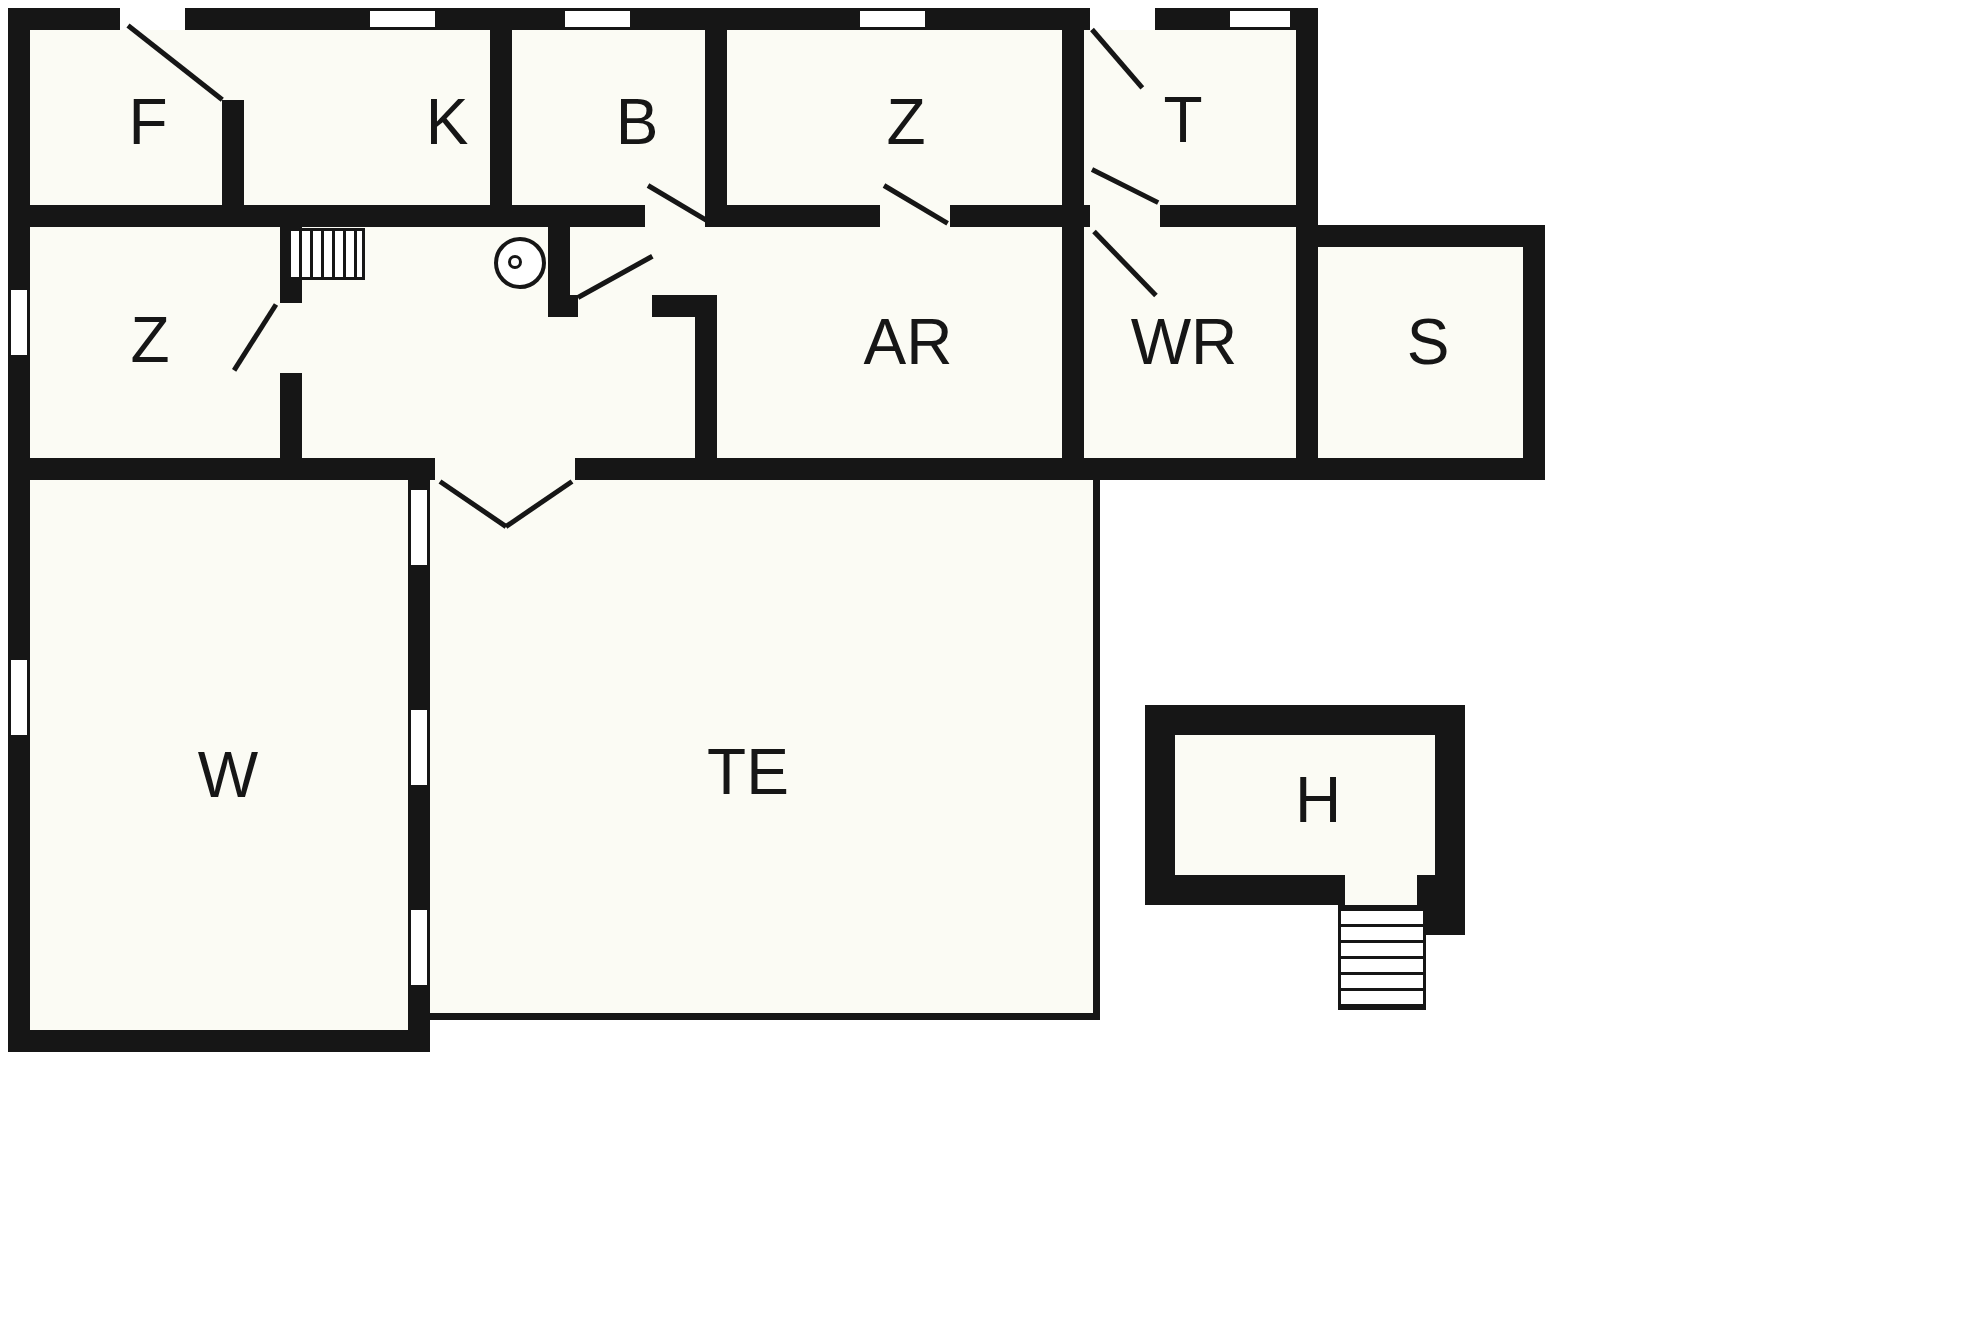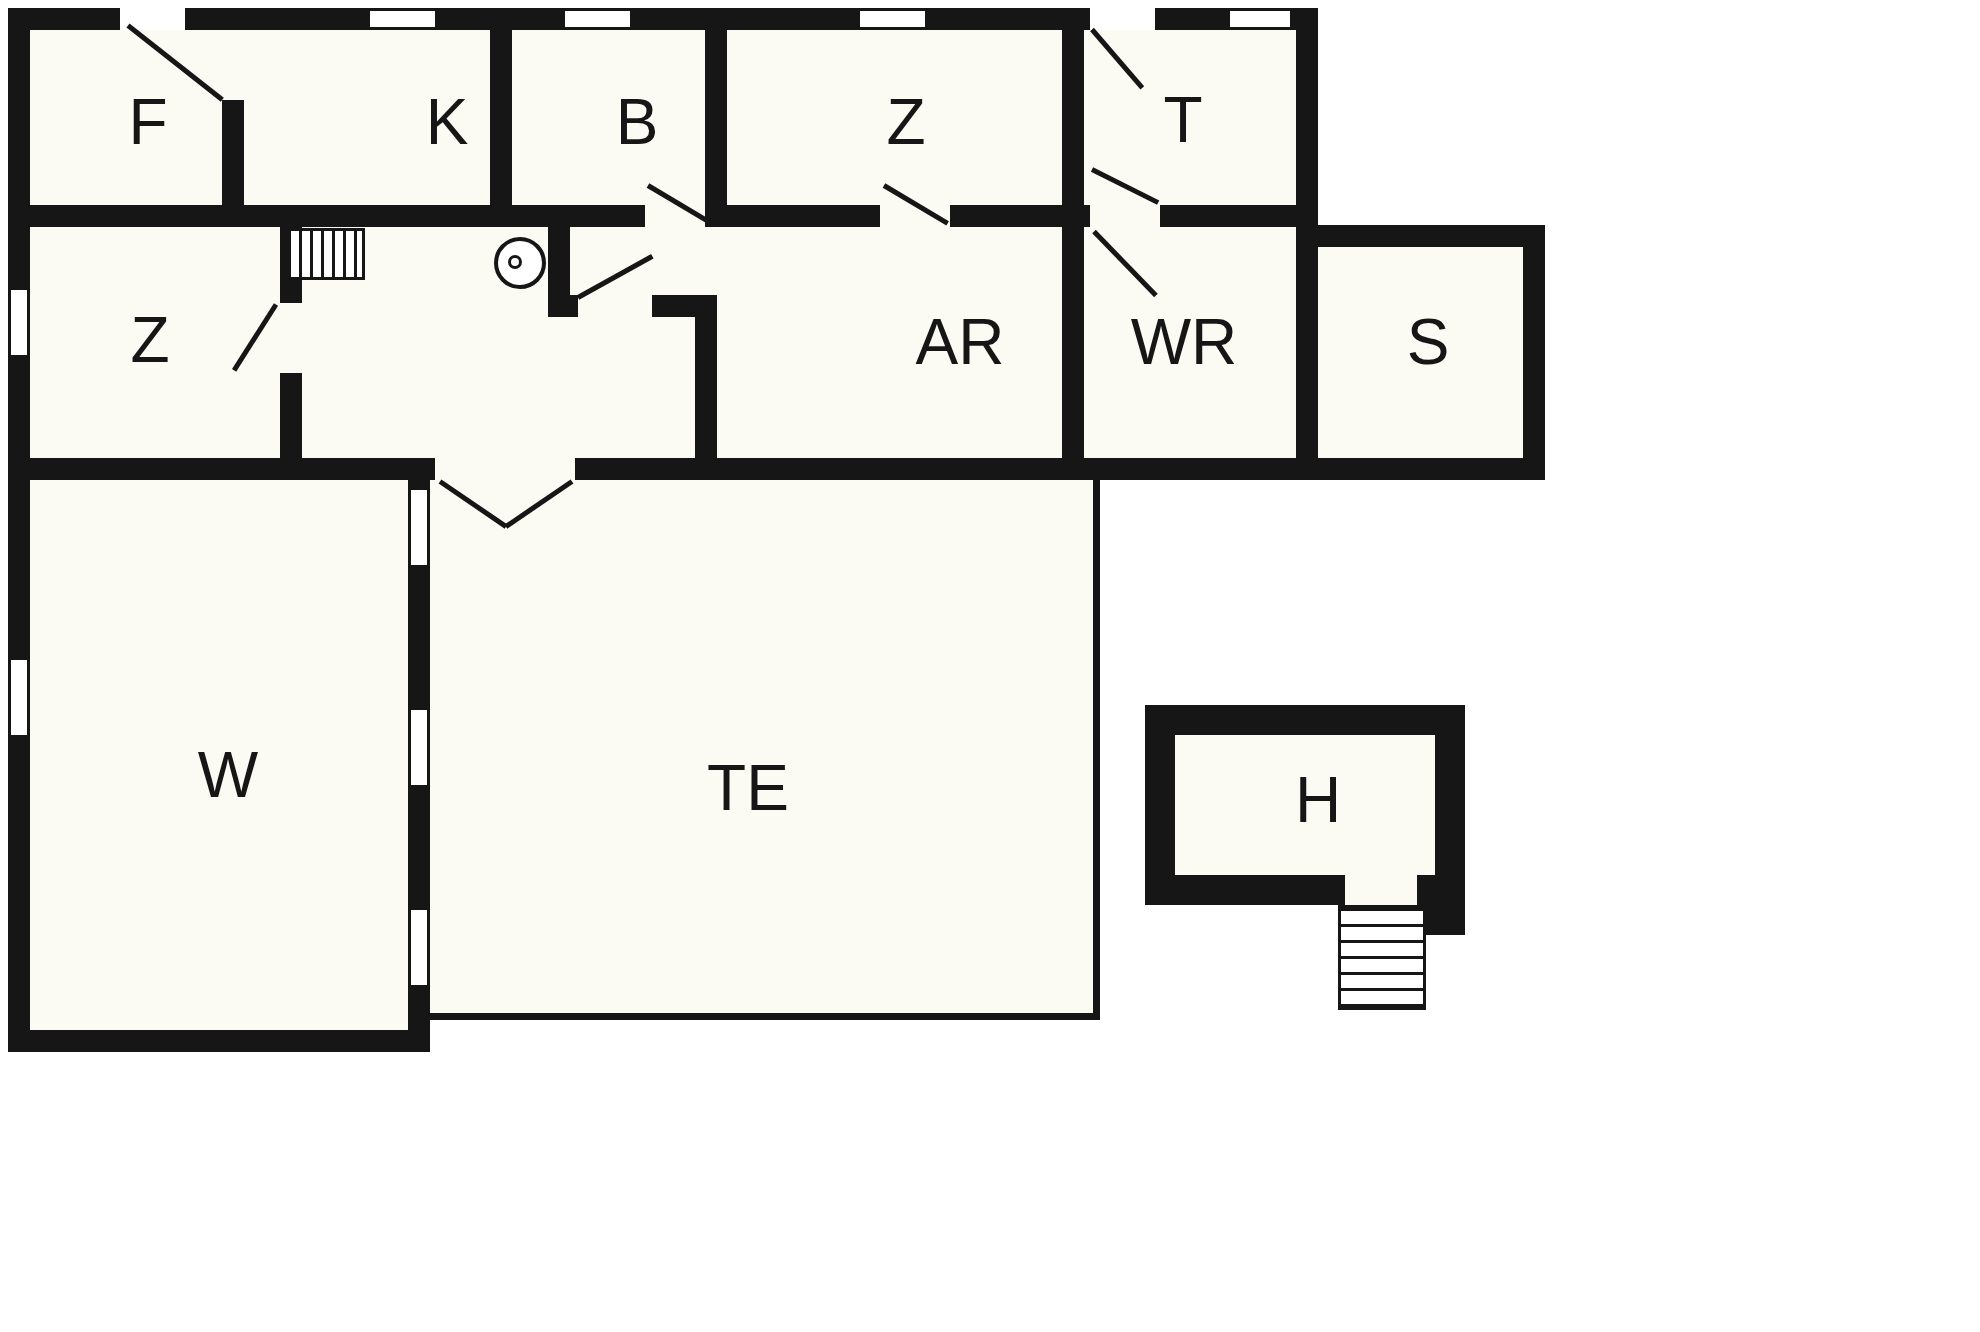--- a/index.html
+++ b/index.html
@@ -97,20 +97,20 @@
   <div class="abs circle-outer" style="left:494px;top:237px;">
     <div class="circle-inner"></div>
   </div>
 
   <div class="abs label" style="left:148px;top:122px;">F</div>
   <div class="abs label" style="left:447px;top:122px;">K</div>
   <div class="abs label" style="left:637px;top:122px;">B</div>
   <div class="abs label" style="left:906px;top:122px;">Z</div>
   <div class="abs label" style="left:1183px;top:120px;">T</div>
   <div class="abs label" style="left:150px;top:340px;">Z</div>
-  <div class="abs label" style="left:960px;top:342px;">AR</div>
+  <div class="abs label" style="left:908px;top:342px;">AR</div>
   <div class="abs label" style="left:1184px;top:342px;">WR</div>
   <div class="abs label" style="left:1428px;top:342px;">S</div>
   <div class="abs label" style="left:228px;top:775px;">W</div>
-  <div class="abs label" style="left:748px;top:772px;margin-top:16px;">TE</div>
+  <div class="abs label" style="left:748px;top:772px;">TE</div>
   <div class="abs label" style="left:1318px;top:800px;">H</div>
 
 </div>
 
 </body></html>

